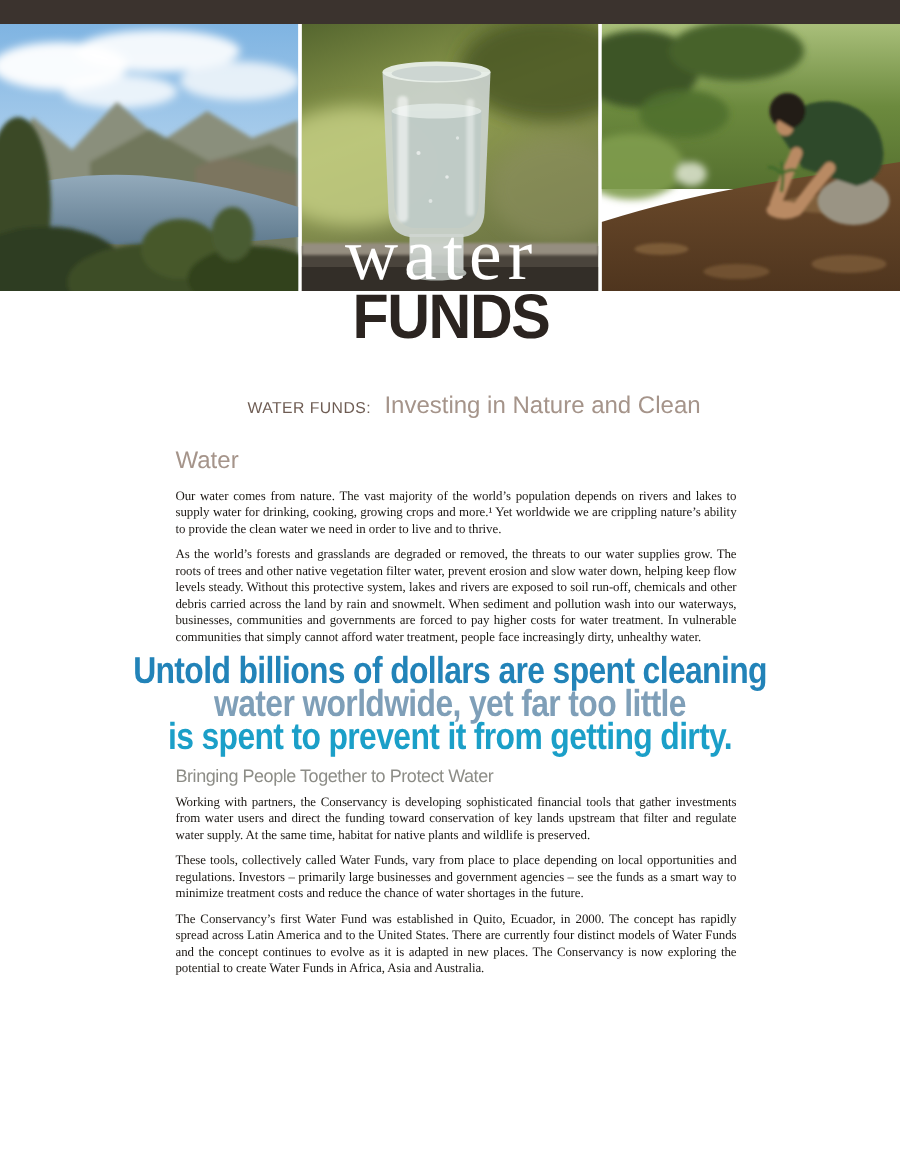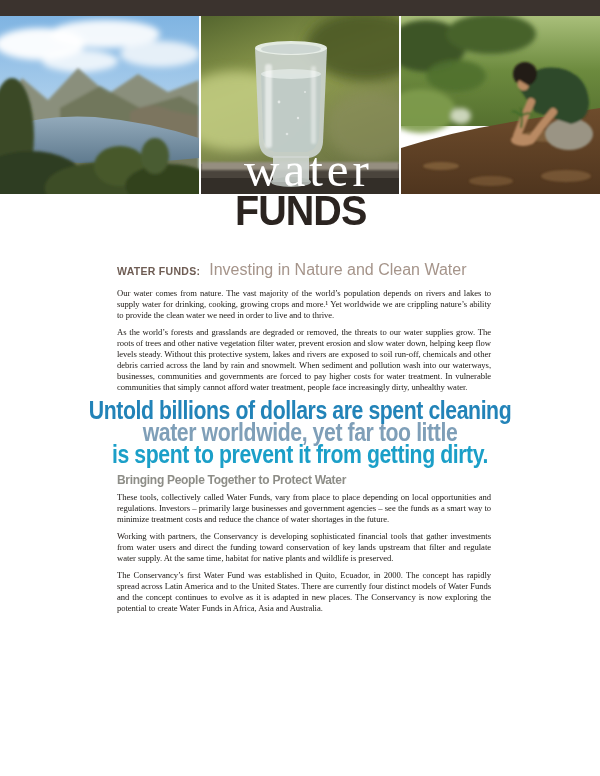--- a/index.html
+++ b/index.html
@@ -8,33 +8,33 @@
   .top-bar{height:16px;background:#3b332e;}
   .photo-strip{display:flex;gap:2px;background:#ffffff;height:178px;}
   .photo{height:178px;overflow:hidden;position:relative;}
   .photo svg{display:block;}
   .photo-left{width:199px;}
   .photo-mid{width:198px;}
   .photo-right{width:199px;}
 
   .masthead-title{position:absolute;left:222px;top:146px;z-index:6;}
   .title-water{font-family:"Liberation Serif","DejaVu Serif",serif;font-size:49px;line-height:48px;
-               color:#ffffff;letter-spacing:4px;margin-left:22px;}
+               color:#ffffff;letter-spacing:4px;margin-left:8px;}
   .title-funds{font-family:"Liberation Sans",sans-serif;font-weight:bold;font-size:42px;line-height:33px;
                color:#2b2420;letter-spacing:-1px;margin-left:13px;transform:scaleX(0.94);transform-origin:left;}
 
   .content{margin:0 109px 0 117px;}
   .content-top{margin-top:52px;}
   h1{font-family:"Liberation Sans",sans-serif;margin:0 0 5px 0;font-weight:normal;}
-  .h1-strong{color:#6e5c53;font-weight:bold;font-size:10.5px;letter-spacing:0.3px;}
+  .h1-strong{color:#6e5c53;font-weight:normal;font-size:10.5px;letter-spacing:0.3px;margin-left:48px;}
   .h1-rest{color:#a5948a;font-size:16px;}
   p.body{font-size:8.6px;line-height:11px;letter-spacing:-0.05px;text-align:justify;
          color:#1b1713;margin:0 0 6px 0;}
   h2.sub{font-family:"Liberation Sans",sans-serif;font-size:12px;letter-spacing:-0.3px;
-         color:#8d8d87;font-weight:bold;margin:5px 0 5px 0;}
+         color:#8d8d87;font-weight:normal;margin:5px 0 5px 0;}
 
   .pull-quote{width:600px;text-align:center;font-family:"Liberation Sans",sans-serif;
               font-weight:bold;margin:4px 0 8px 0;}
   .quote-line{font-size:25px;line-height:22px;letter-spacing:-0.5px;white-space:nowrap;
               transform:scaleX(0.85);transform-origin:center;}
   .q1{color:#2283b8;}
   .q2{color:#7f9fb8;}
   .q3{color:#1b9fc8;}
 </style>
 </head>
@@ -194,18 +194,18 @@
   </div>
 
   <div class="pull-quote">
     <div class="quote-line q1">Untold billions of dollars are spent cleaning</div>
     <div class="quote-line q2">water worldwide, yet far too little</div>
     <div class="quote-line q3">is spent to prevent it from getting dirty.</div>
   </div>
 
   <div class="content">
     <h2 class="sub">Bringing People Together to Protect Water</h2>
+    <p class="body">Working with partners, the Conservancy is developing sophisticated financial tools that gather investments from water users and direct the funding toward conservation of key lands upstream that filter and regulate water supply. At the same time, habitat for native plants and wildlife is preserved.</p>
     <p class="body">These tools, collectively called Water Funds, vary from place to place depending on local opportunities and regulations. Investors – primarily large businesses and government agencies – see the funds as a smart way to minimize treatment costs and reduce the chance of water shortages in the future.</p>
-    <p class="body">Working with partners, the Conservancy is developing sophisticated financial tools that gather investments from water users and direct the funding toward conservation of key lands upstream that filter and regulate water supply. At the same time, habitat for native plants and wildlife is preserved.</p>
     <p class="body">The Conservancy’s first Water Fund was established in Quito, Ecuador, in 2000. The concept has rapidly spread across Latin America and to the United States. There are currently four distinct models of Water Funds and the concept continues to evolve as it is adapted in new places. The Conservancy is now exploring the potential to create Water Funds in Africa, Asia and Australia.</p>
   </div>
 
 </div>
 
 </body></html>

